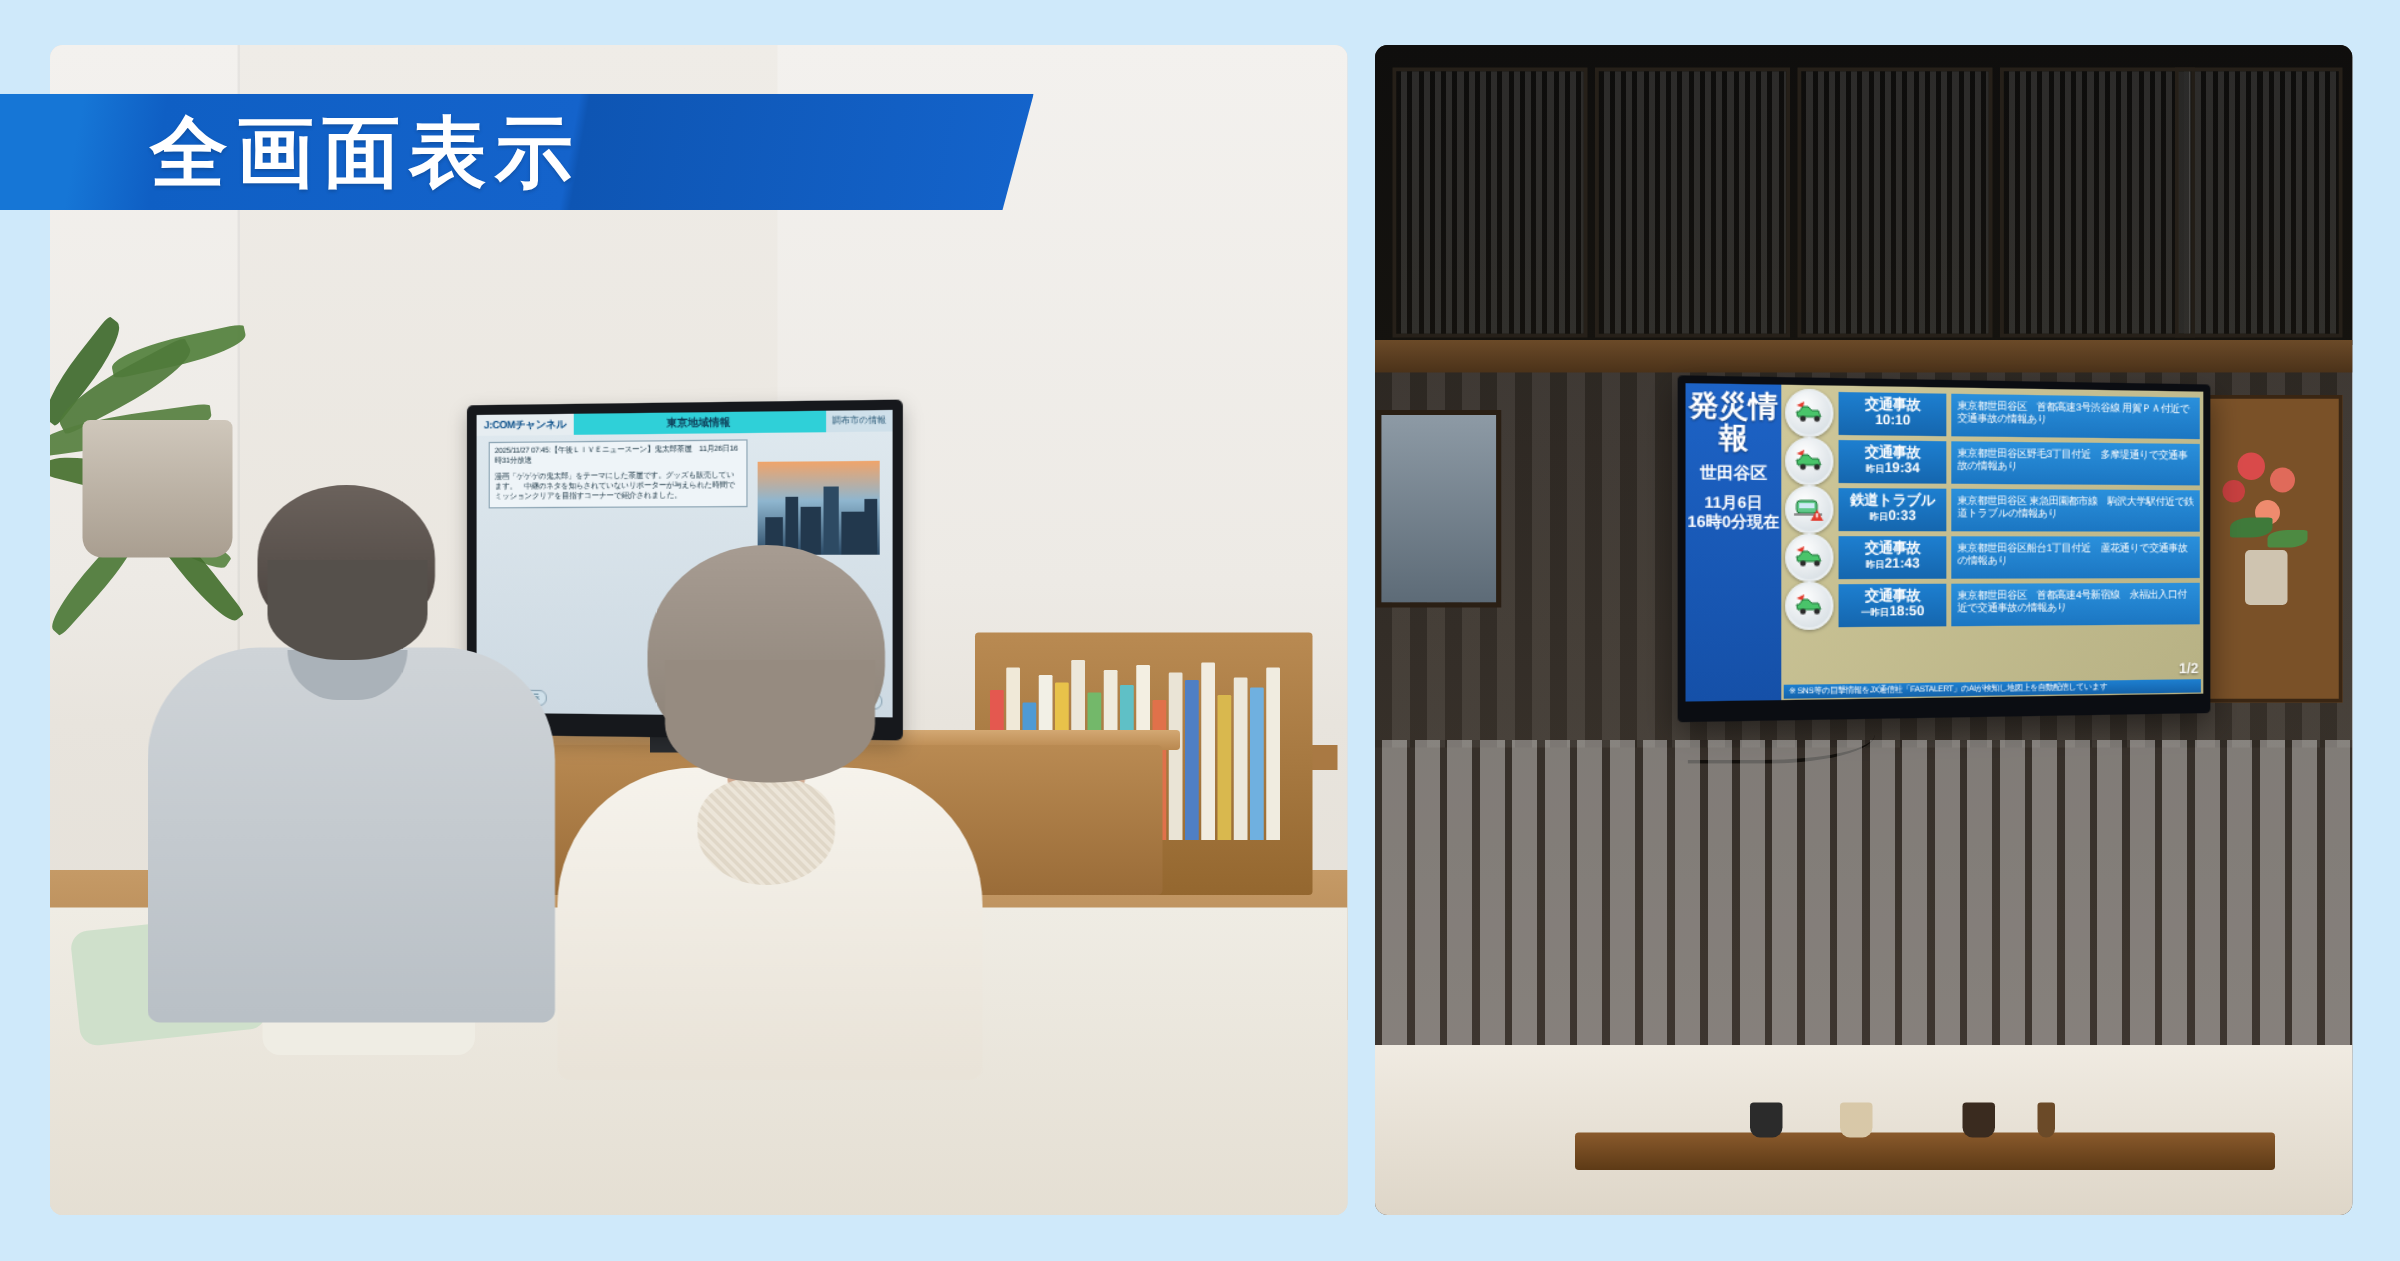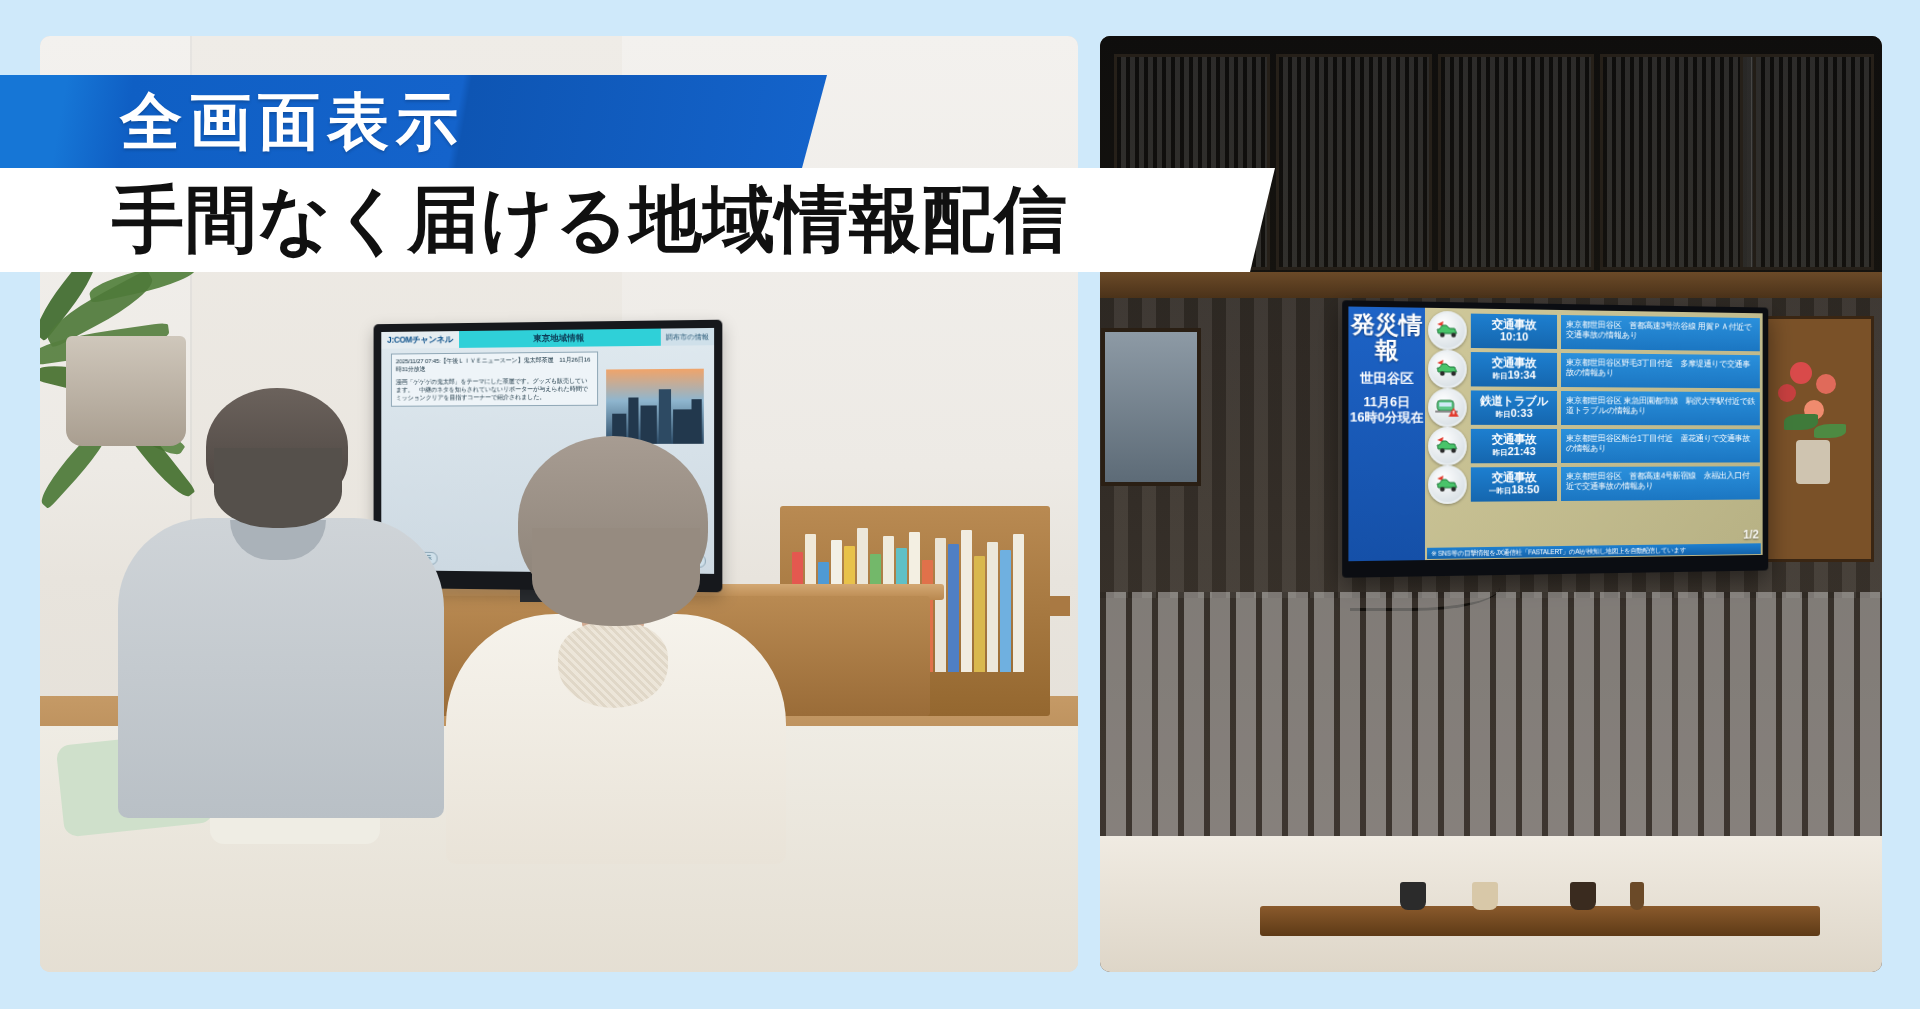--- a/index.html
+++ b/index.html
@@ -406,17 +406,14 @@
     <div class="hall-table"></div>
     <div class="cup" style="left:300px;background:#2b2b2b"></div>
     <div class="cup" style="left:372px;background:#d8c8a8"></div>
     <div class="cup" style="left:470px;background:#3a2b1f"></div>
     <div class="cup" style="left:530px;width:14px;background:#6b4a28"></div>
   </div>
 
   <div class="band band-blue1">
     <span class="txt">全画面表示</span>
   </div>
-  <div class="band band-white">
-    <span class="txt">手間なく届ける地域情報配信</span>
-  </div>
 
 </div>
 
 </body></html>

